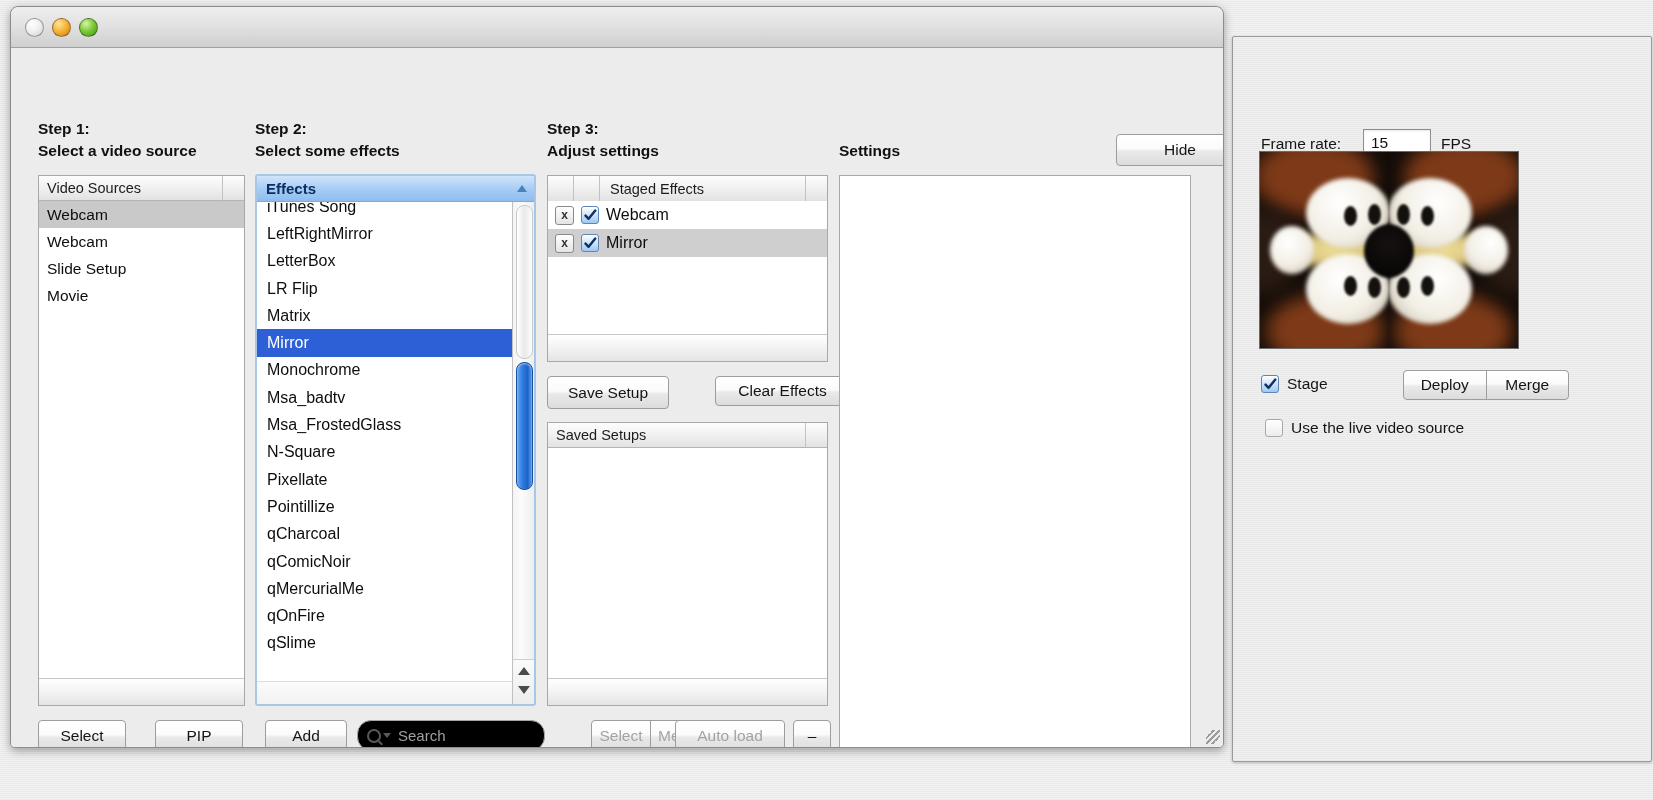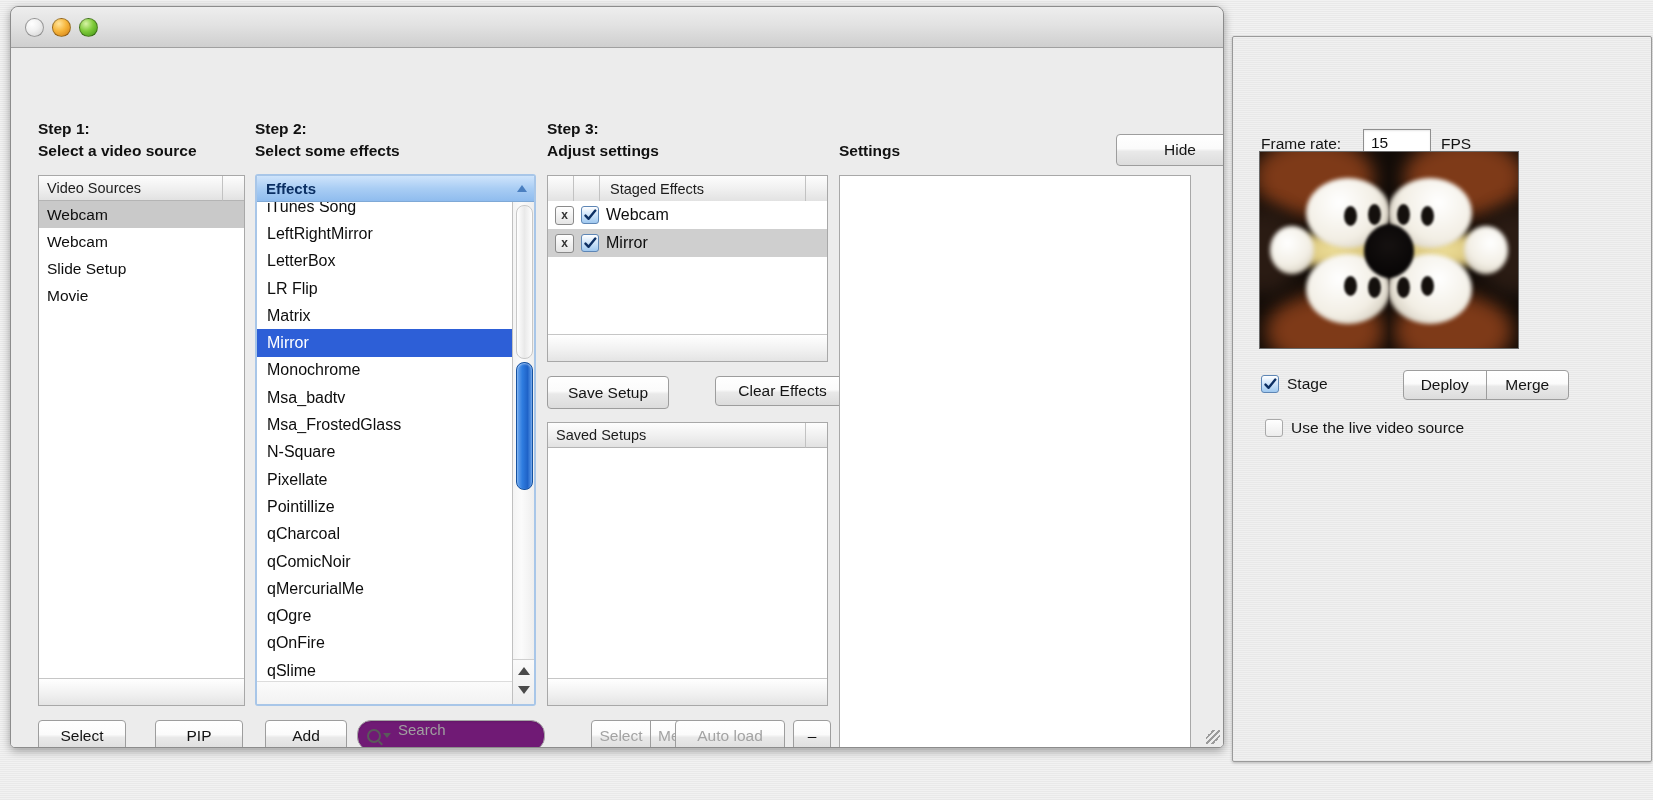--- a/index.html
+++ b/index.html
@@ -221,24 +221,24 @@
     font-size: 15.5px; color: #141414;
     border-right: 1px solid #9d9d9d;
     box-sizing: border-box;
   }
   .seg > div:last-child { border-right: none; }
   .seg > div.disabled { color: #a3a3a3; }
 
   
   .searchfield {
     position: absolute;
-    background: #701a75;
+    background: #000000;
     border: 1px solid #a6a6a6;
     border-radius: 14px;
-    display: flex; 
+    display: flex; align-items: center;
     padding-left: 9px;
     box-sizing: border-box;
     box-shadow: inset 0 1px 2px rgba(0,0,0,.12);
   }
   .search-glyph { display: flex; align-items: center; gap: 2px; }
   .mag {
     width: 10px; height: 10px; border: 2px solid #5a5a5a; border-radius: 50%;
     position: relative;
   }
   .mag::after {
@@ -495,23 +495,20 @@
             <div class="eff-row">
               <span>qCharcoal</span>
             </div>
             <div class="eff-row">
               <span>qComicNoir</span>
             </div>
             <div class="eff-row">
               <span>qMercurialMe</span>
             </div>
             <div class="eff-row">
-              <span>qOgre</span>
-            </div>
-            <div class="eff-row">
               <span>qOnFire</span>
             </div>
             <div class="eff-row">
               <span>qSlime</span>
             </div>
           </div>
         <div class="eff-bottom-pad" style="right:22px;"></div>
 
         <div class="scrollbar" style="top:26px;">
           <div class="sb-track-top" style="height:152px;"></div>

